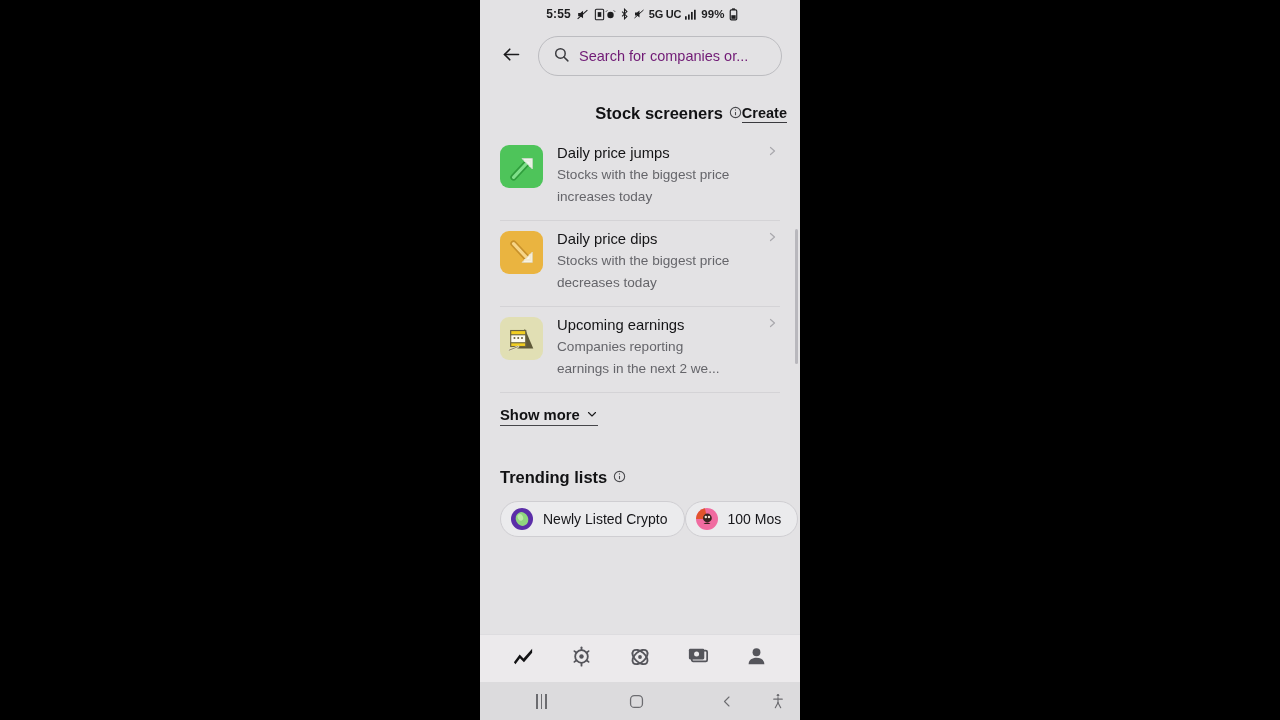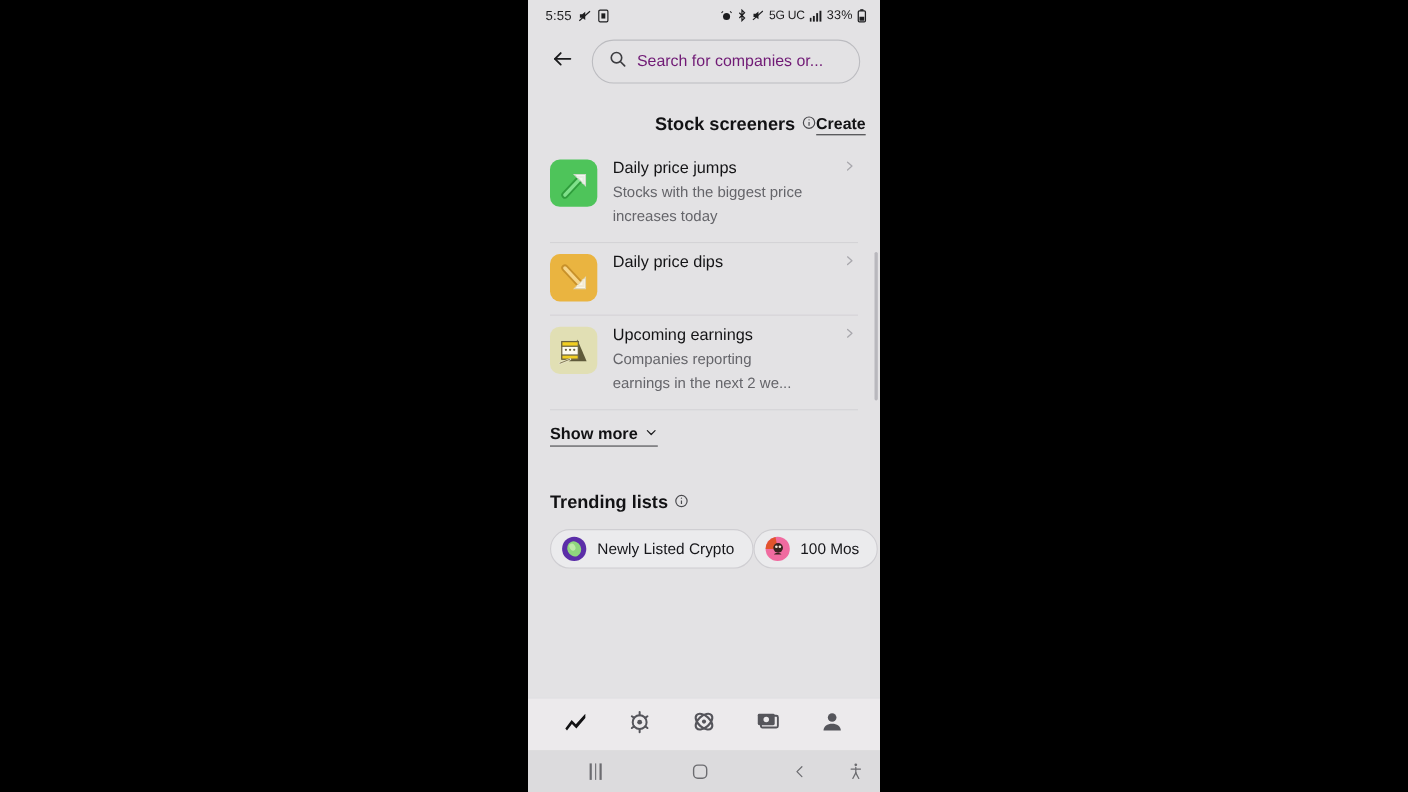--- a/index.html
+++ b/index.html
@@ -15,22 +15,22 @@
   .phone {
     position: absolute; left: 480px; top: 0;
     width: 320px; height: 720px;
     background: #e3e2e4;
     overflow: hidden;
   }
 
   
   .statusbar {
     height: 28px; padding: 0 12px 0 16px;
-    display: flex; align-items: center; justify-content: space-between;
-    font-size: 11.5px; color: #1d1d1f; letter-spacing: .1px;
+    display: flex; align-items: center; justify-content: center;
+    font-size: 11.5px; color: #1d1d1f; letter-spacing: .1px; font-weight: bold;
   }
   .sb-left { display: flex; align-items: center; gap: 5px; }
   .sb-right { display: flex; align-items: center; gap: 4px; }
   .sb-clock { font-size: 12px; }
   .sb-ico { display: inline-flex; align-items: center; }
   .sb-net { font-size: 11px; letter-spacing: -.2px; }
   .sb-pct { font-size: 11.5px; }
 
   
   .searchrow {
@@ -188,21 +188,21 @@
         </span>
         <span class="sb-net">5G UC</span>
         <span class="sb-ico">
           <svg width="12" height="11" viewBox="0 0 14 12">
             <rect x="0" y="8" width="2" height="4" fill="#1d1d1f"></rect>
             <rect x="3.5" y="6" width="2" height="6" fill="#1d1d1f"></rect>
             <rect x="7" y="3" width="2" height="9" fill="#1d1d1f"></rect>
             <rect x="10.5" y="0.5" width="2" height="11.5" fill="#1d1d1f"></rect>
           </svg>
         </span>
-        <span class="sb-pct">33%</span>
+        <span class="sb-pct">99%</span>
         <span class="sb-ico">
           <svg width="9" height="13" viewBox="0 0 12 18" fill="none" stroke="#1d1d1f" stroke-width="1.6">
             <rect x="1.5" y="2.5" width="9" height="14" rx="1.5"></rect>
             <rect x="4" y="0.5" width="4" height="2" fill="#1d1d1f" stroke="none"></rect>
             <rect x="3" y="10" width="6" height="5" fill="#1d1d1f" stroke="none"></rect>
           </svg>
         </span>
       </div>
     </div>
 
@@ -268,20 +268,21 @@
           <div class="tile" style="background:#eab440">
             <svg width="30" height="30" viewBox="0 0 32 32">
               <path d="M7 6 L21 21" stroke="#c8912a" stroke-width="7" stroke-linecap="round"></path>
               <path d="M7 6 L21 21" stroke="#f7d588" stroke-width="3.4" stroke-linecap="round"></path>
               <path d="M16 26 L27 26 L27 15 Z" fill="#fbf6e8" stroke="#e0d5b4" stroke-width="1"></path>
               <path d="M18.5 23.5 L25 23.5 L25 17" fill="none" stroke="#f3ead2" stroke-width="2"></path>
             </svg>
           </div>
           <div class="row-text">
             <div class="row-title">Daily price dips</div>
+            <div class="row-sub">Stocks with the biggest price decreases today</div>
           </div>
           <div class="chev">
             <svg width="12" height="12" viewBox="0 0 24 24" fill="none" stroke="#a9a8ad" stroke-width="2.4" stroke-linecap="round" stroke-linejoin="round">
               <polyline points="9,5 17,12 9,19"></polyline>
             </svg>
           </div>
         </div>
 
         <div class="row">
           <div class="tile" style="background:#e1dfb4">

